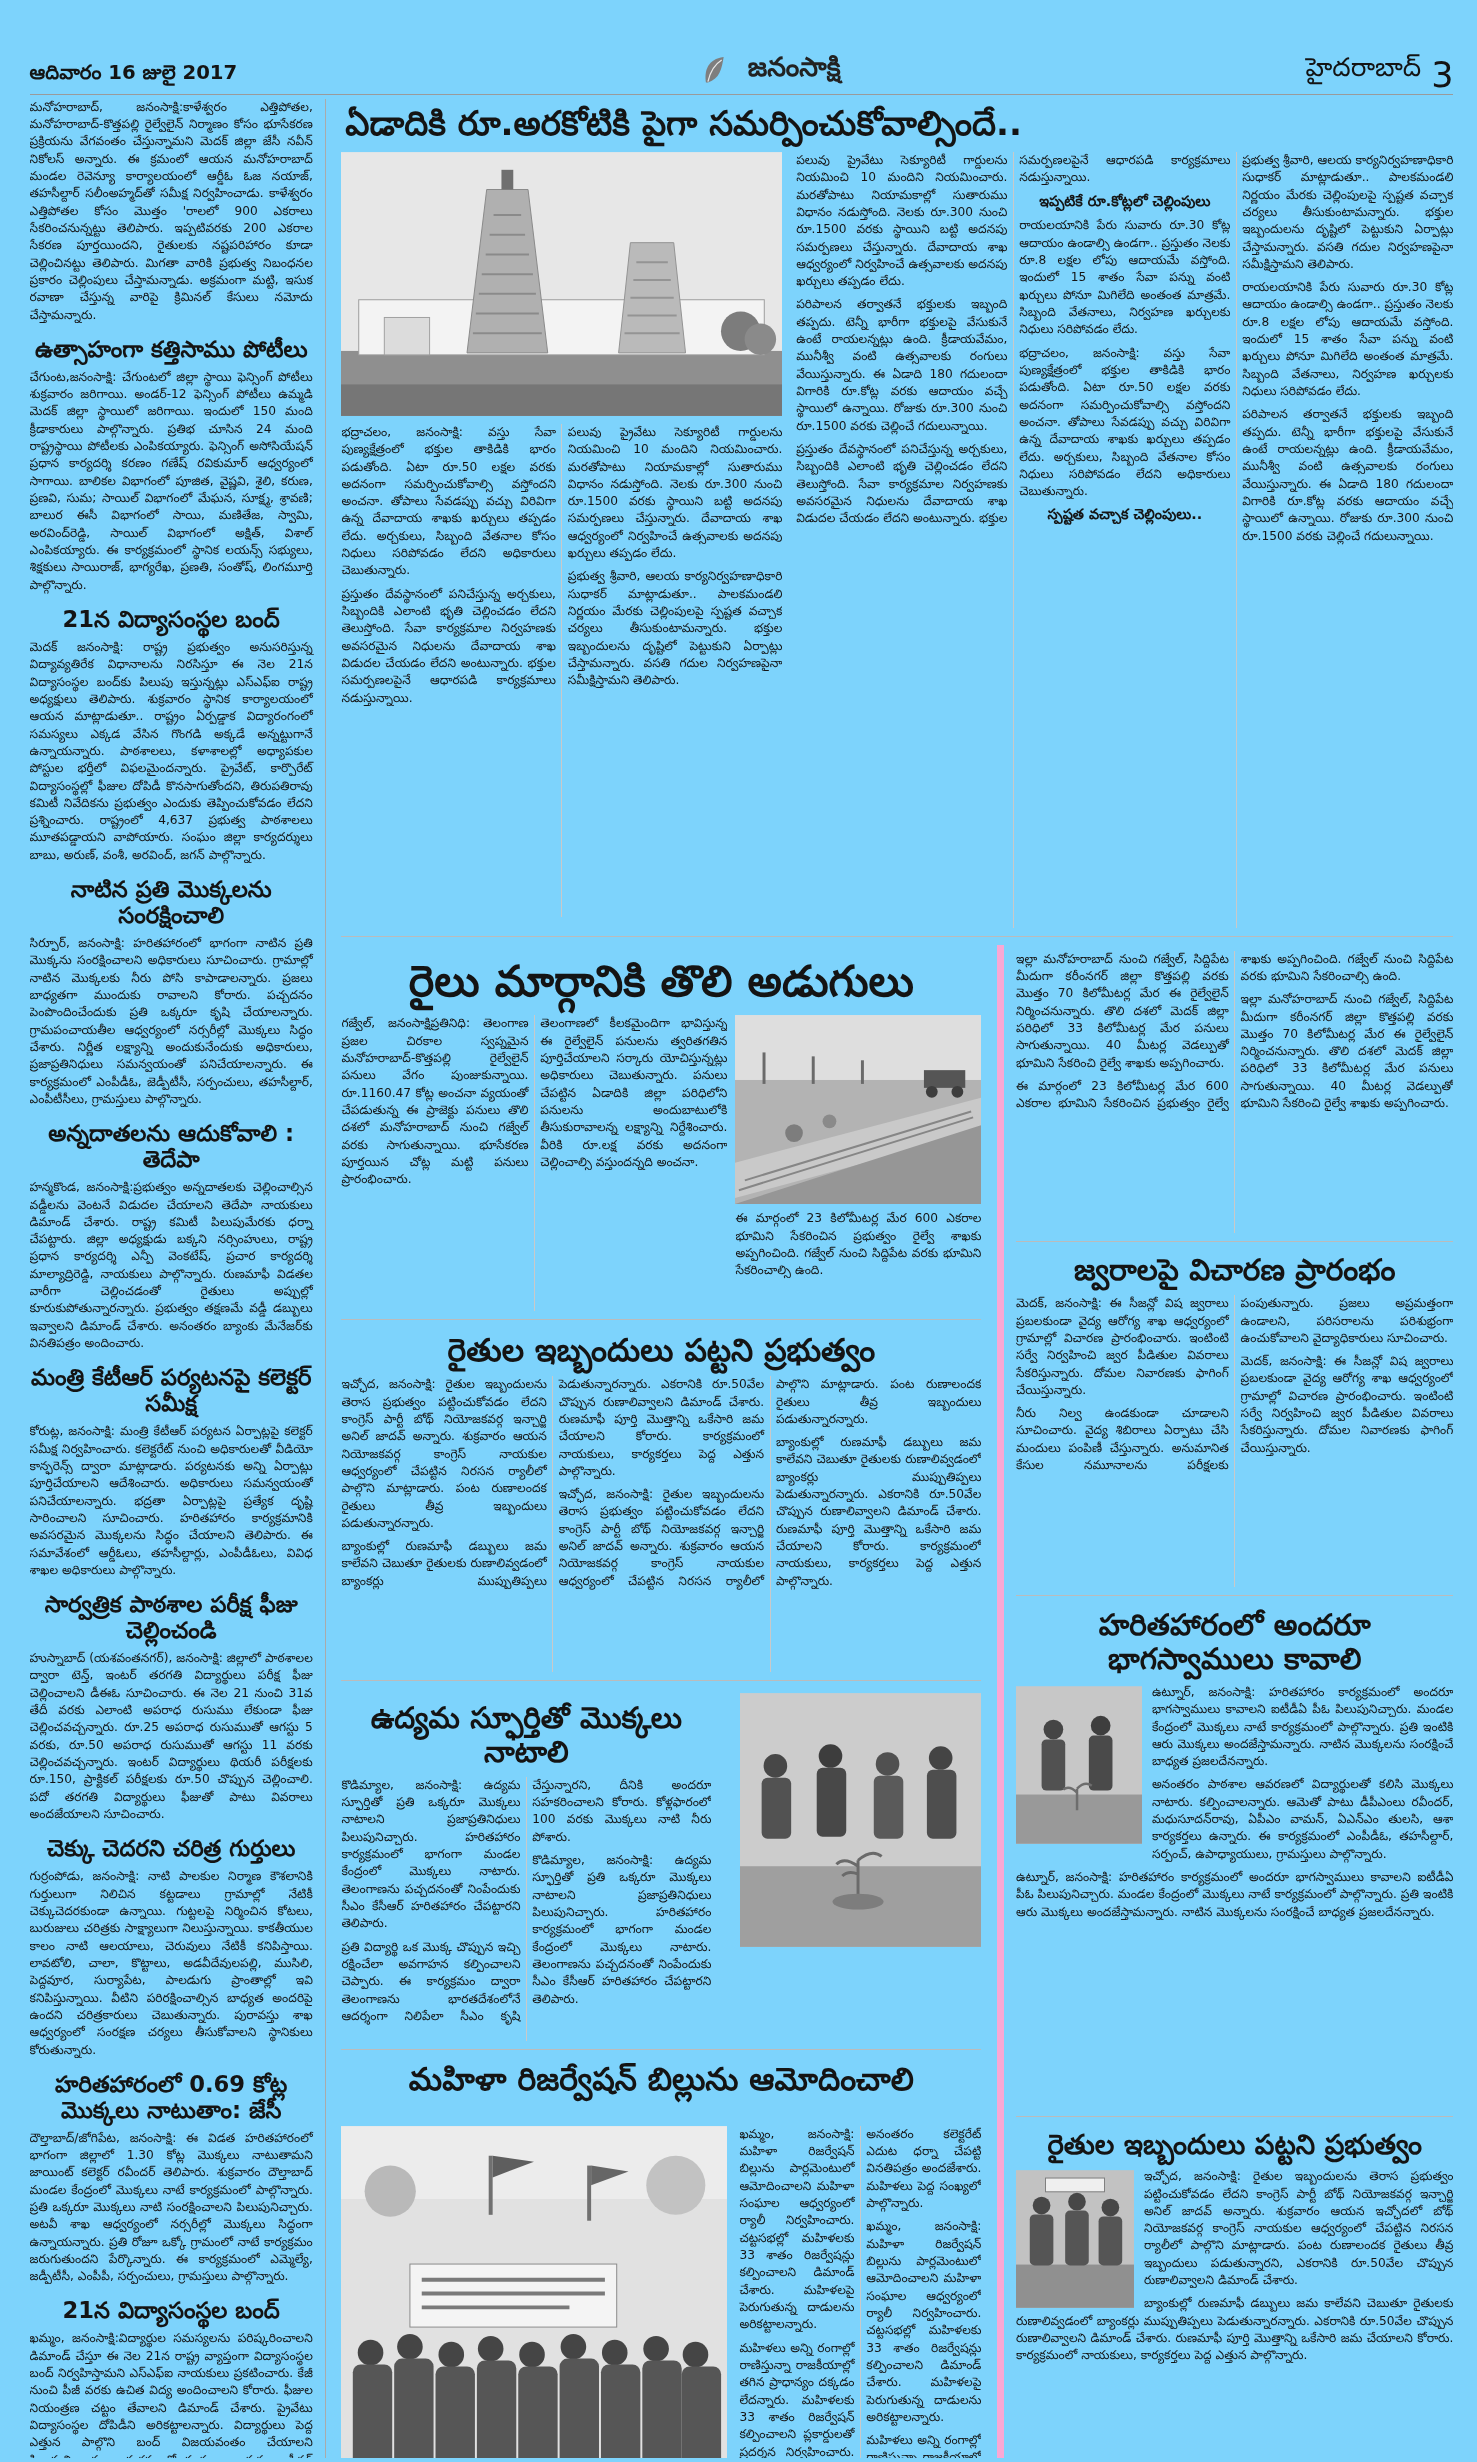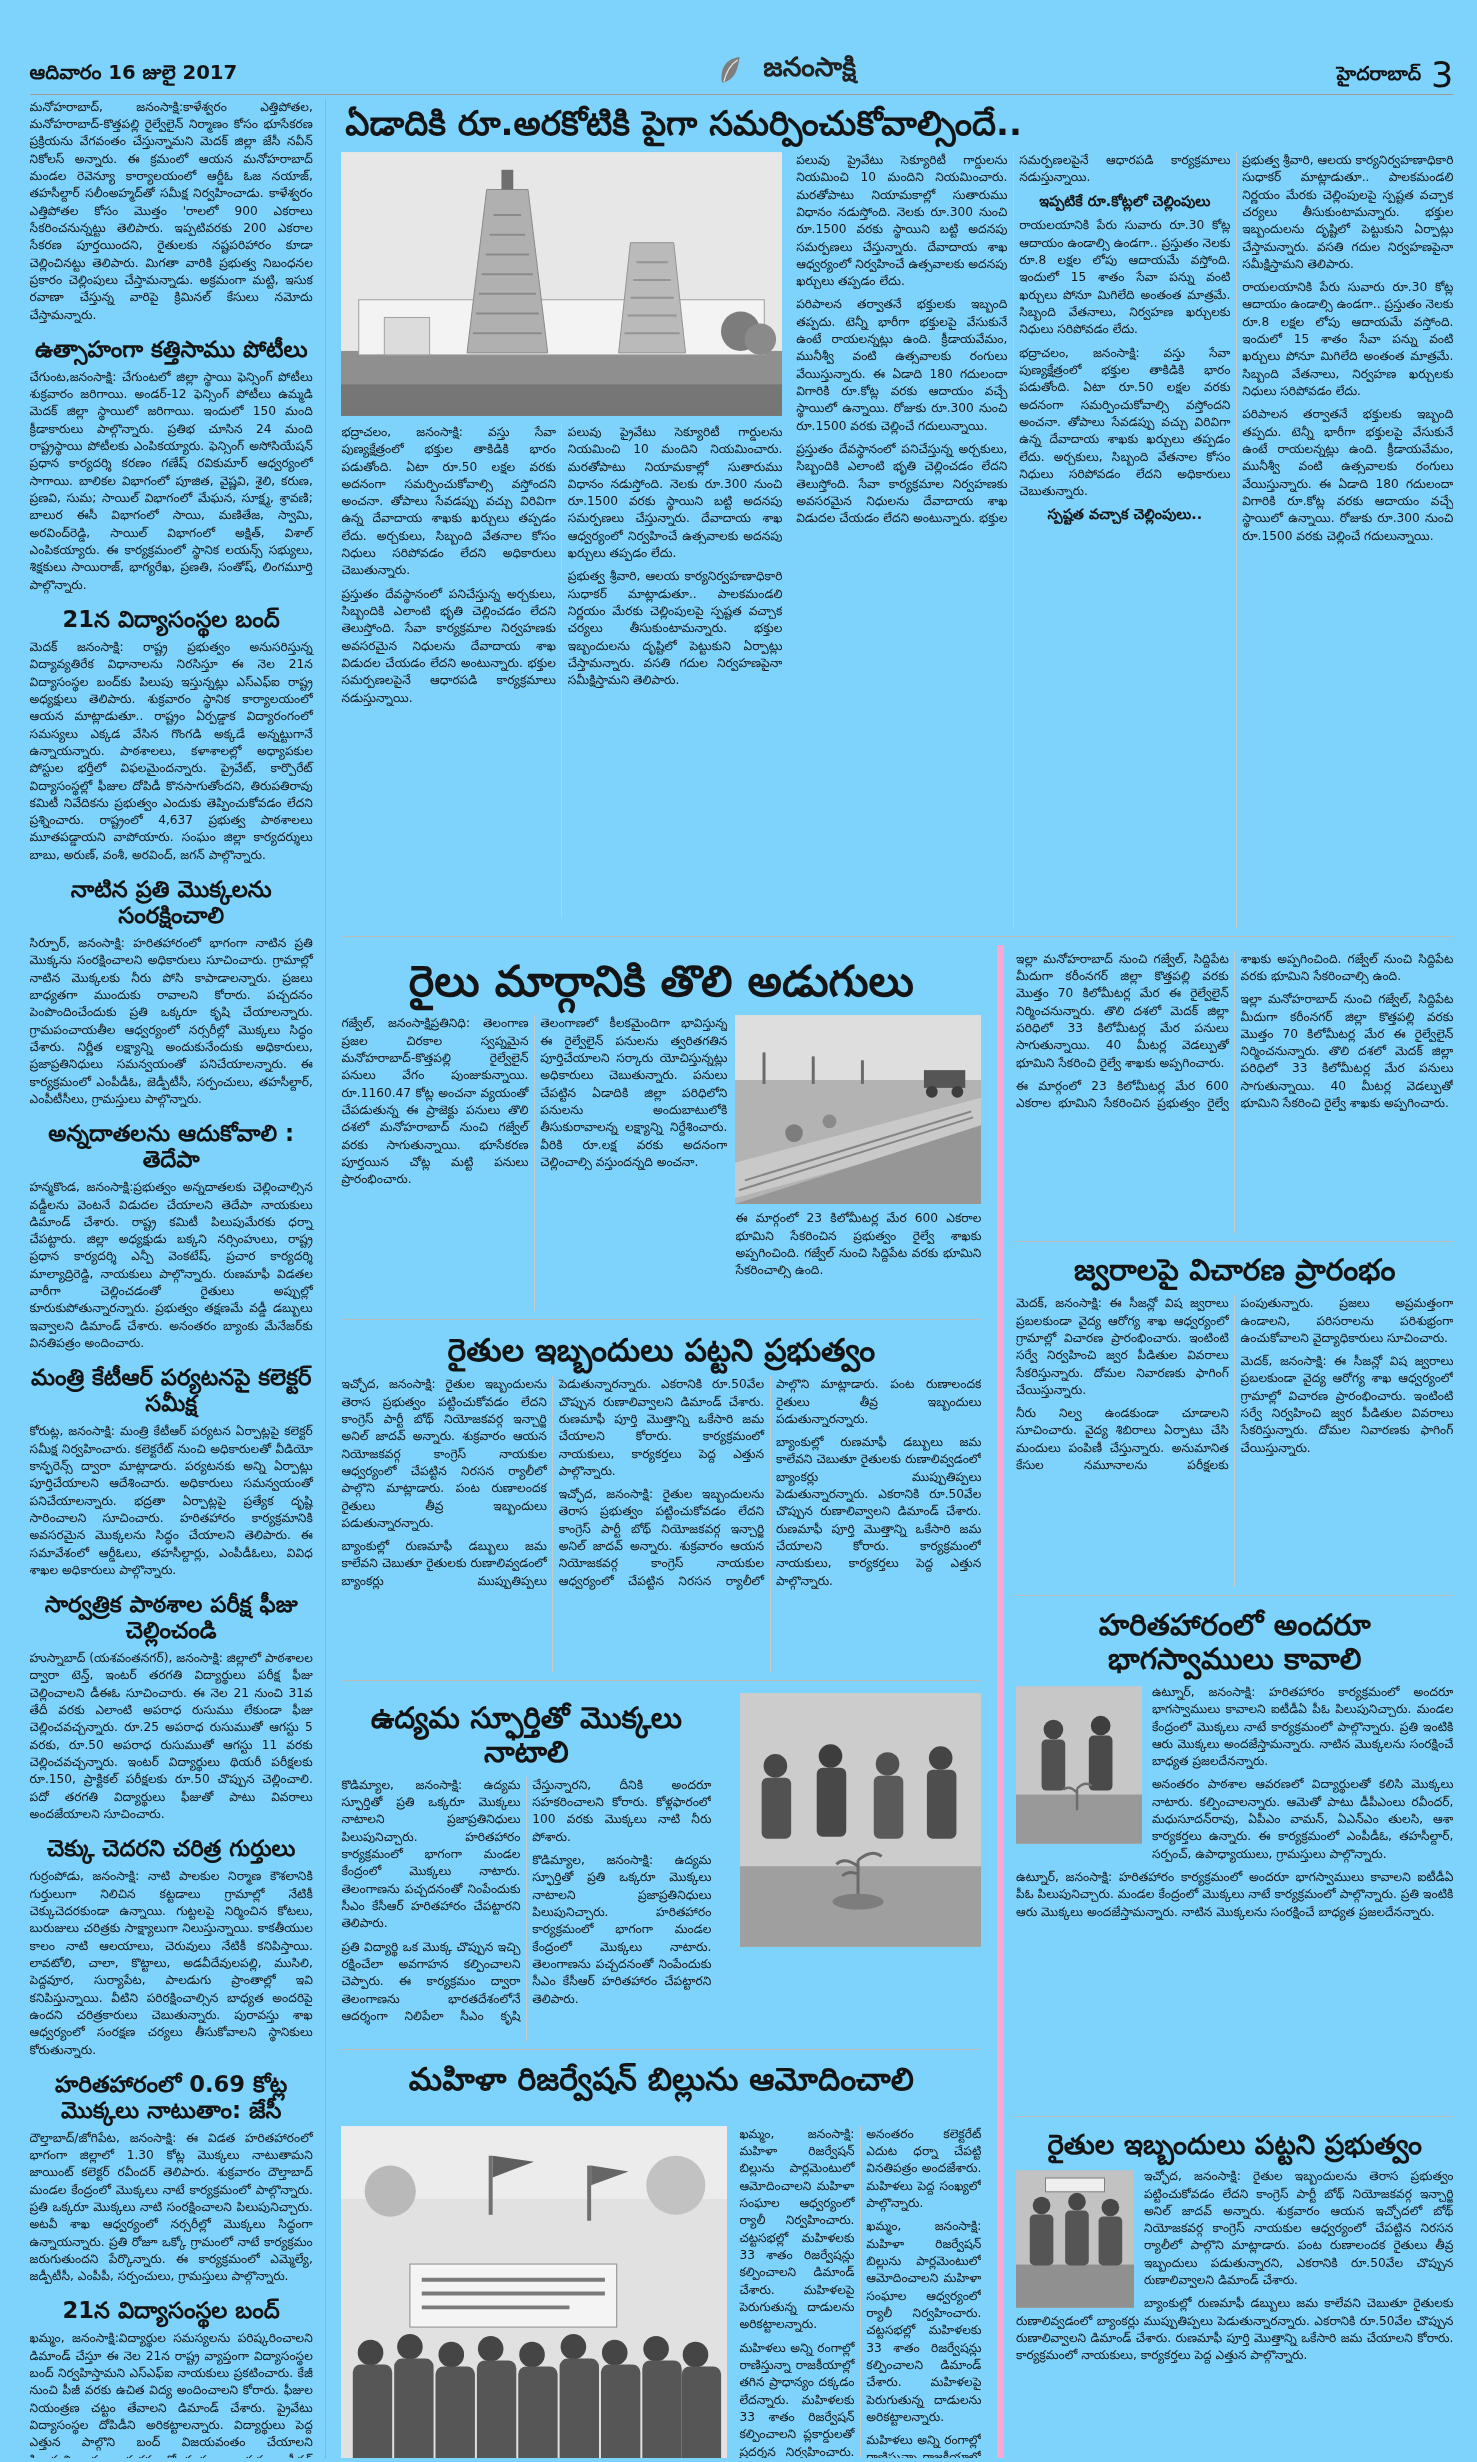--- a/index.html
+++ b/index.html
@@ -8,21 +8,21 @@
     background:#7dd3fc;color:#141414;overflow:hidden;
     font-family:"DejaVu Sans","Liberation Sans",sans-serif;
     padding:51px 24.6px 7.9px 29.6px;
   }
   
   .masthead{display:flex;justify-content:space-between;align-items:flex-end;
     border-bottom:1px solid #9a9a9a;padding-bottom:4.9px;}
   .m-date{font-weight:bold;font-size:19.7px;}
   .m-brand{display:flex;align-items:center;gap:20px;font-weight:bold;font-size:26.6px;color:#222;}
   .m-right{display:flex;align-items:flex-end;gap:9.9px;}
-  .m-city{font-weight:bold;font-size:19px;}
+  .m-city{font-weight:normal;font-size:26px;}
   .m-page{font-size:35px;line-height:.8;font-weight:normal;}
   
   .main{display:grid;grid-template-columns:296px 1fr;column-gap:15.8px;margin-top:3.9px;height:2359px;}
   .leftcol{border-right:1px solid #aaa;padding-right:11.8px;overflow:hidden;}
   .rightarea{overflow:hidden;}
   .bottomrow{display:grid;grid-template-columns:640px 1fr;column-gap:15.8px;margin-top:5.9px;}
   .centercol{overflow:hidden;}
   .sidecol{border-left:7px solid #f9a8d4;padding-left:11.8px;overflow:hidden;}
   
   p.body{font-size:12.2px;line-height:1.42;text-align:justify;margin:0 0 5.9px 0;}

